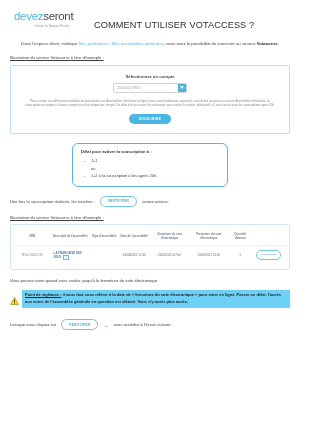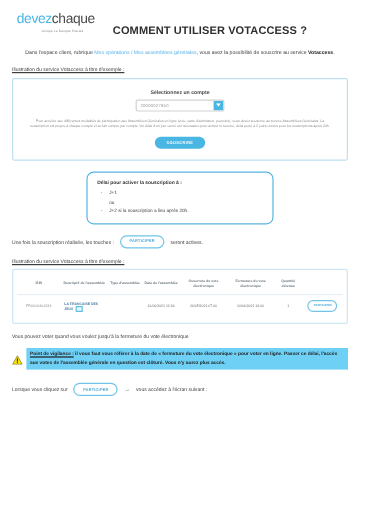--- a/index.html
+++ b/index.html
@@ -13,21 +13,21 @@
   .page{position:relative;width:300px;height:424px;box-sizing:border-box;padding:0 10px;}
 
   
   .header{display:flex;align-items:flex-start;padding-top:11px;}
   .logo-block{width:76px;flex:0 0 76px;padding-left:4px;}
   .logo{font-size:11.5px;letter-spacing:-.3px;line-height:1;font-weight:400;}
   .logo .easy{color:#49b6e4;}
   .logo .bourse{color:#4a4a4a;}
   .logo-tag{font-size:2.6px;color:#8d8d8d;letter-spacing:.15px;margin-top:2.5px;text-align:center;
             transform:scale(1.0);white-space:nowrap;}
-  .title{flex:1;font-size:9.2px;font-weight:bold;color:#2f2f2f;letter-spacing:.1px;
+  .title{flex:1;font-size:9.2px;font-weight:normal;color:#2f2f2f;letter-spacing:.1px;
          padding-top:9px;padding-left:4px;}
 
   
   .intro{margin-top:10px;font-size:4.3px;line-height:1.75;text-align:center;color:#3d3d3d;padding:0 6px;}
   .lnk{color:#56b3e8;}
   .bold{font-weight:bold;color:#2b2b2b;}
   .illus{margin-top:7px;font-size:4.2px;text-decoration:underline;color:#3d3d3d;}
 
   
   .panel{margin-top:5px;border:0.8px solid #bfe0f3;border-radius:2px;background:#fff;
@@ -87,21 +87,21 @@
   .arrow{color:#3d3d3d;font-size:5px;}
 </style>
 </head>
 <body>
 
 <div class="page">
 
   <div class="header">
     <div class="logo-block">
       <div class="logo">
-        <span class="easy">devez</span><span class="bourse">chaque</span>
+        <span class="easy">devez</span><span class="bourse">seront</span>
       </div>
       <div class="logo-tag">Groupe La Banque Postale</div>
     </div>
     <div class="title">COMMENT UTILISER VOTACCESS ?</div>
   </div>
 
   <div class="intro">
     <span>Dans l'espace client, rubrique </span><span class="lnk">Mes opérations / Mes assemblées générales</span><span>, vous avez la possibilité de souscrire au service </span><span class="bold">Votaccess</span><span>.</span>
   </div>
 

